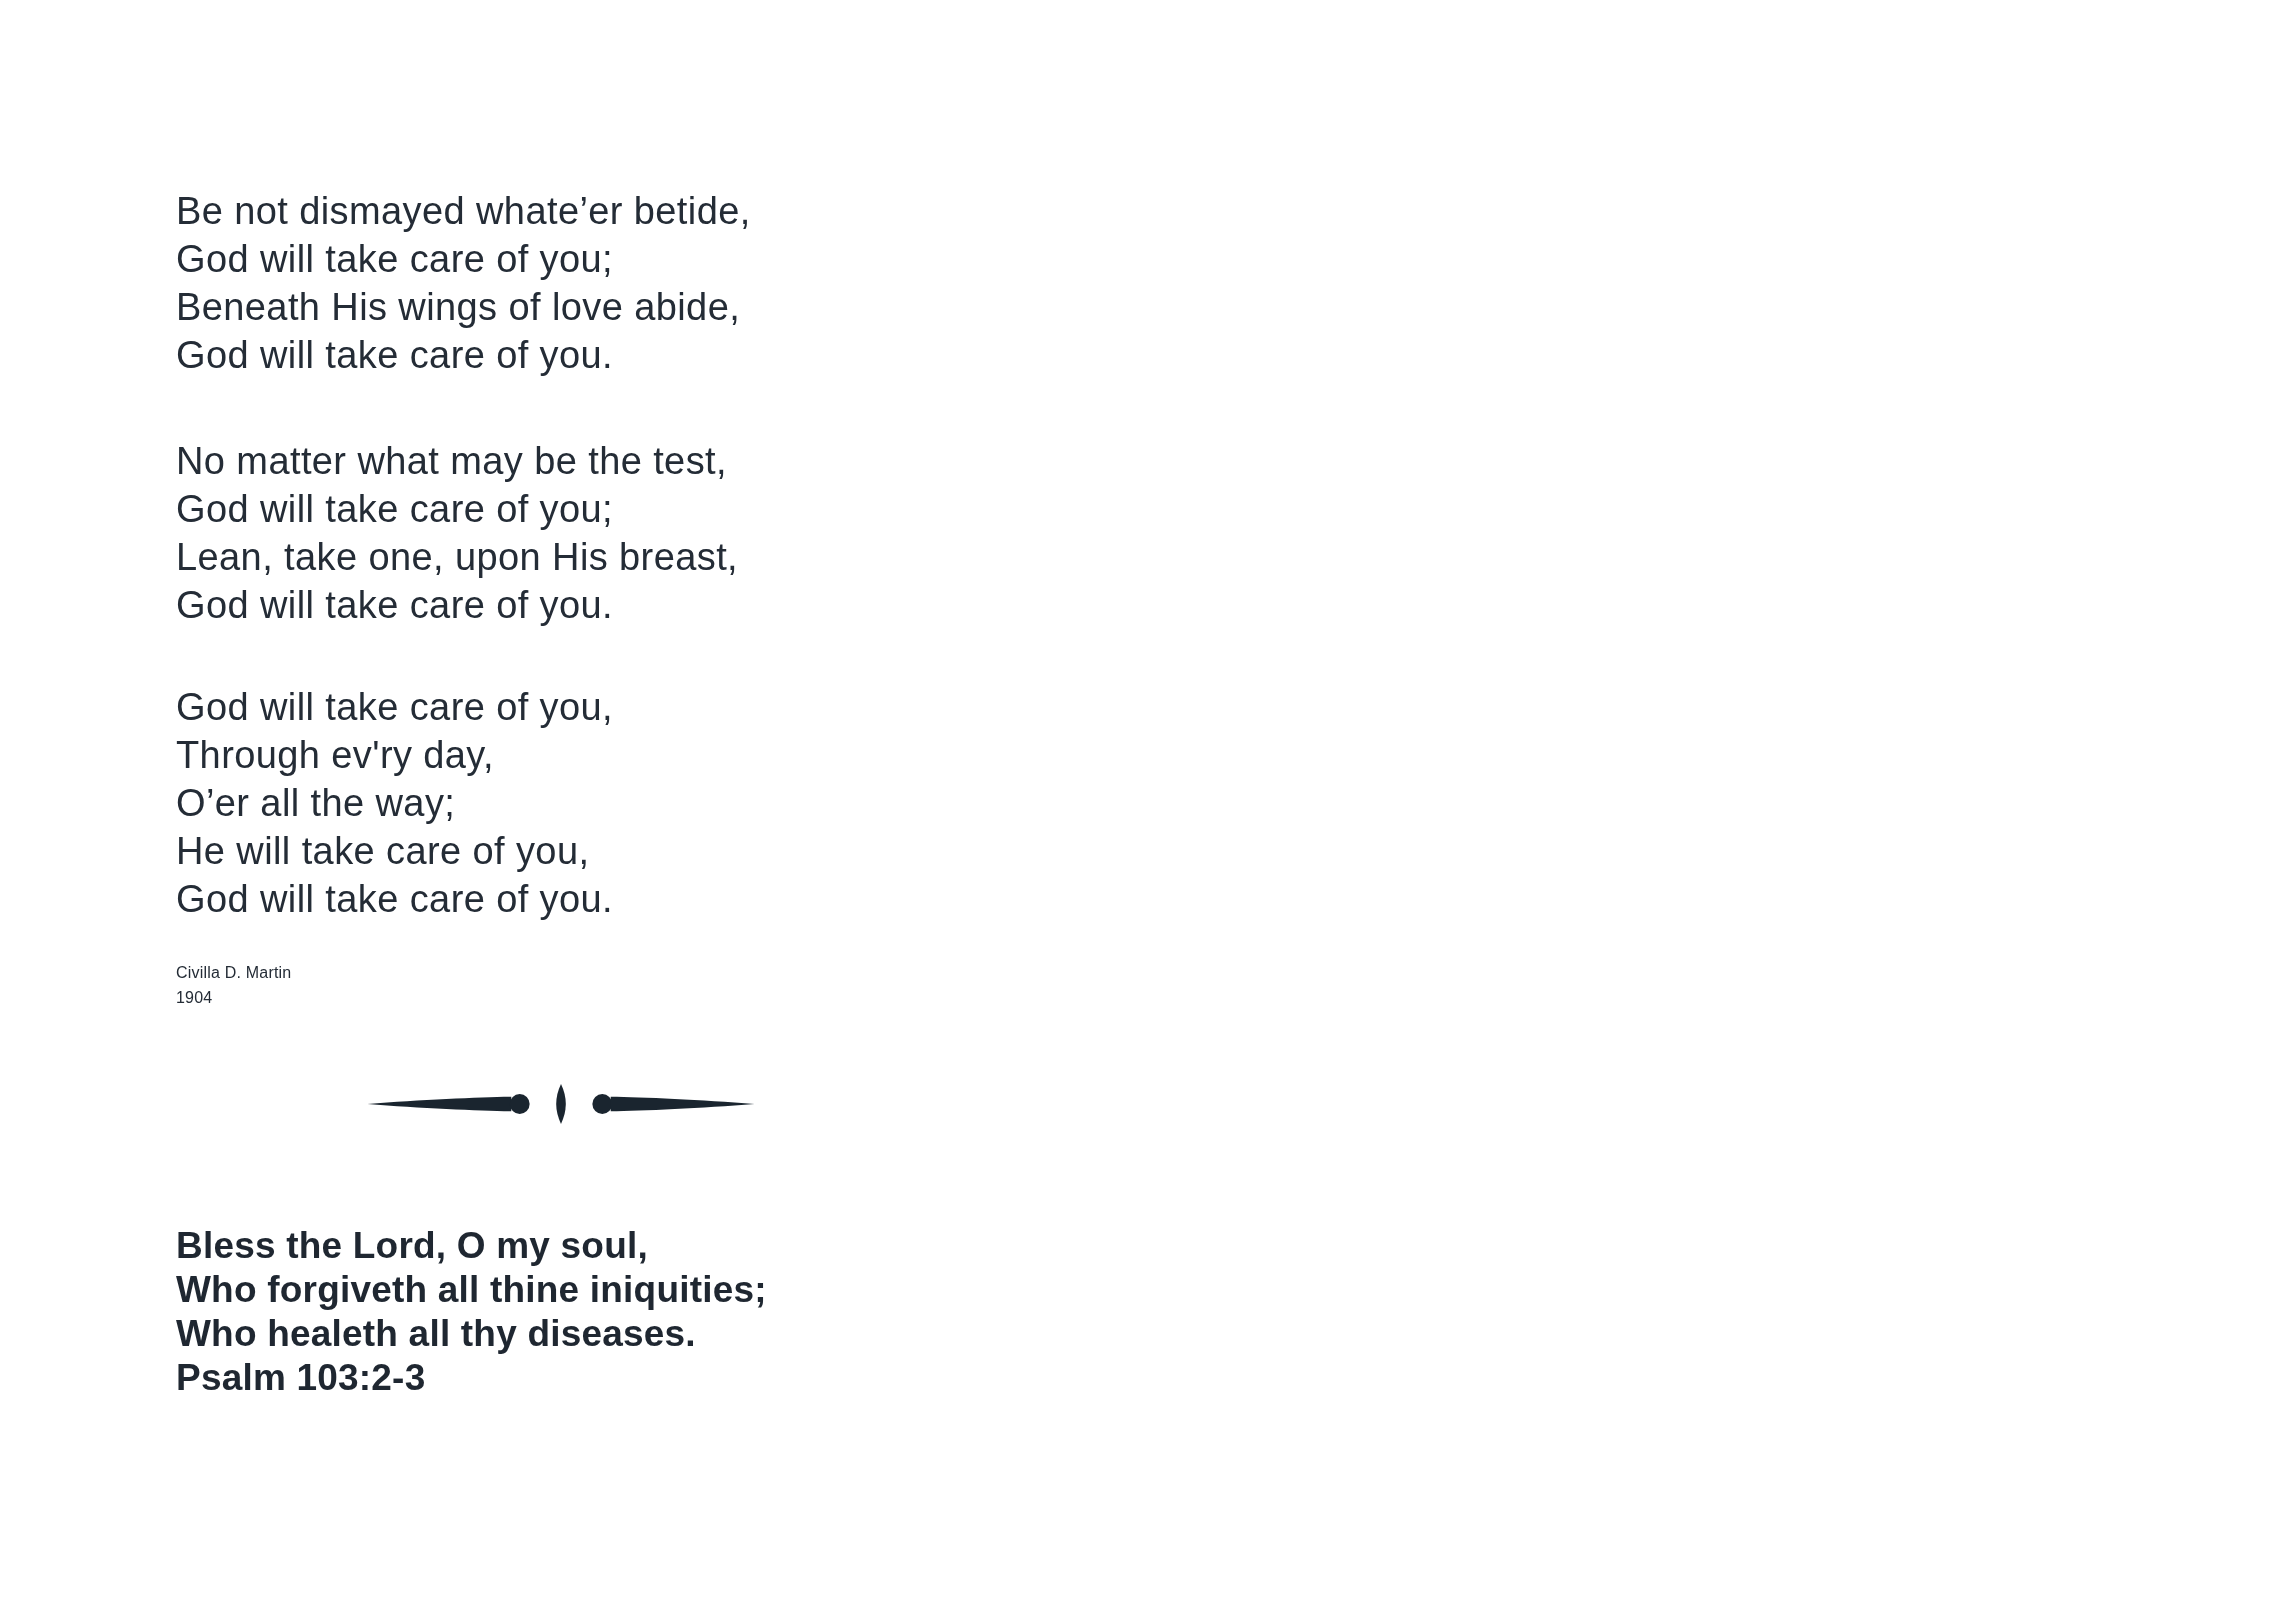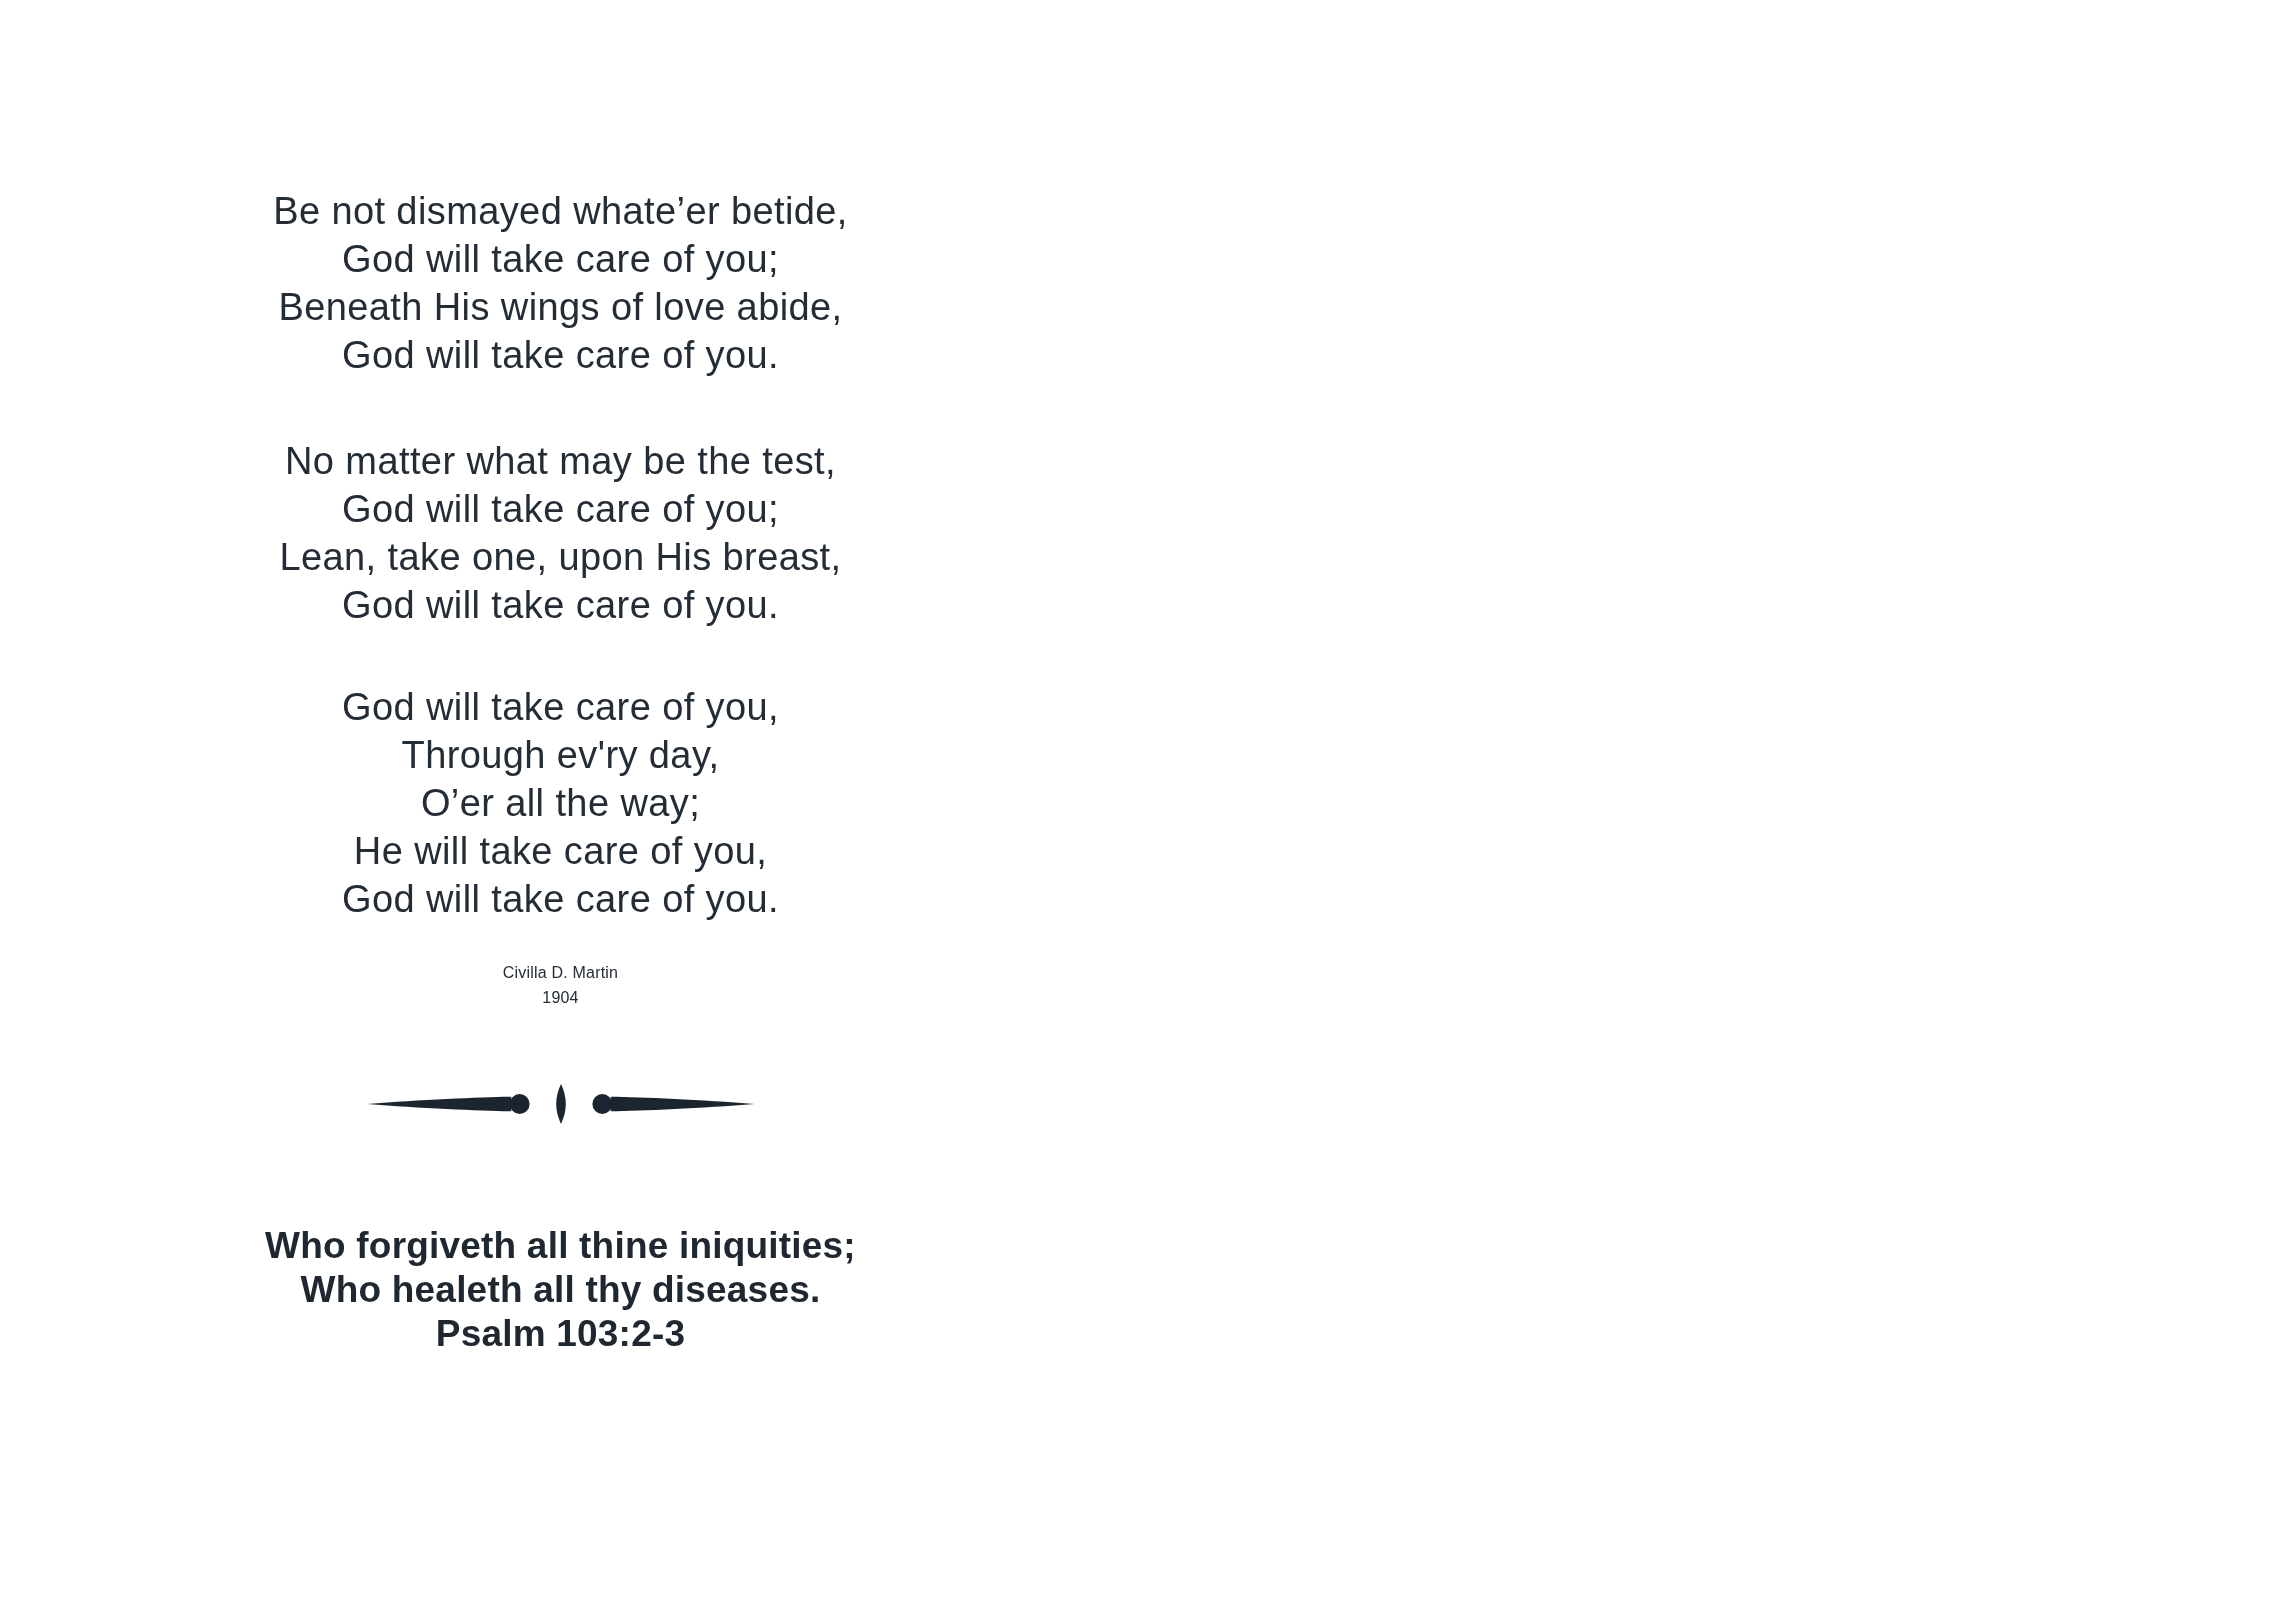--- a/index.html
+++ b/index.html
@@ -29,21 +29,21 @@
     position: absolute;
     left: 1147px; top: 0;
     width: 1148px; height: 1607px;
     background: #ffffff;
   }
   .content {
     position: absolute;
     left: 176px;
     top: 187px;
     width: 769px;
-    text-align: center;
+    text-align: left;
   }
   .stanza {
     font-size: 38px;
     line-height: 48px;
     font-weight: 400;
     letter-spacing: 0.4px;
   }
   .stanza-line { white-space: nowrap; }
   .stanza + .stanza { margin-top: 58px; }
   .stanza.chorus { margin-top: 54px; }
@@ -111,20 +111,21 @@
             <path d="M2 30 C 70 24.5, 150 21, 190 20.5 L 190 39.5 C 150 39, 70 35.5, 2 30 Z"></path>
             <circle cx="201" cy="30" r="13"></circle>
             <path d="M255 4 Q 267.5 30 255 56 Q 242.5 30 255 4 Z"></path>
             <circle cx="309" cy="30" r="13"></circle>
             <path d="M508 30 C 440 35.5, 360 39, 320 39.5 L 320 20.5 C 360 21, 440 24.5, 508 30 Z"></path>
           </g>
         </svg>
       </div>
 
       <div class="scripture">
+        <div class="scripture-line">Bless the Lord, O my soul,</div>
         <div class="scripture-line">Who forgiveth all thine iniquities;</div>
         <div class="scripture-line">Who healeth all thy diseases.</div>
         <div class="scripture-line">Psalm 103:2-3</div>
       </div>
 
     </div>
   </div>
   <div class="right-page"></div>
 </div>
 

